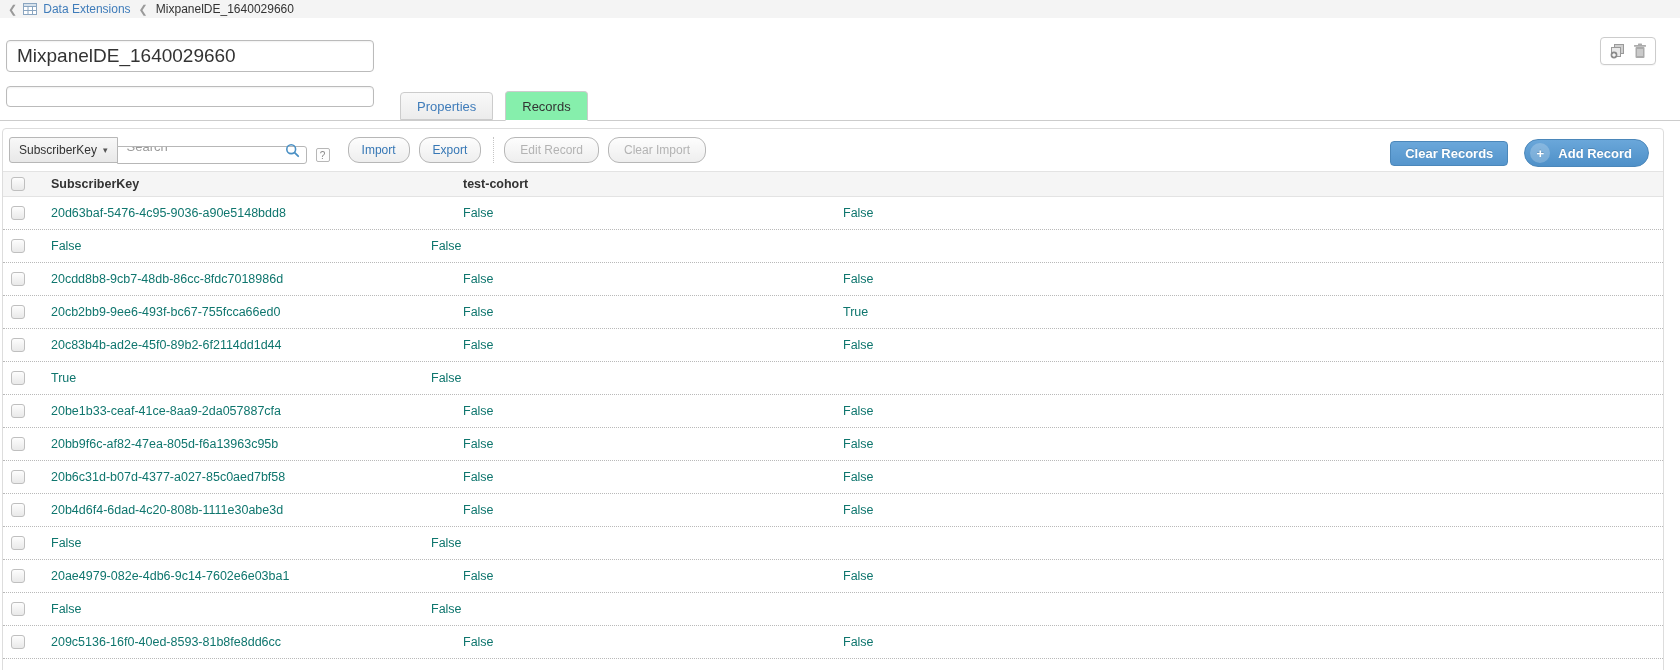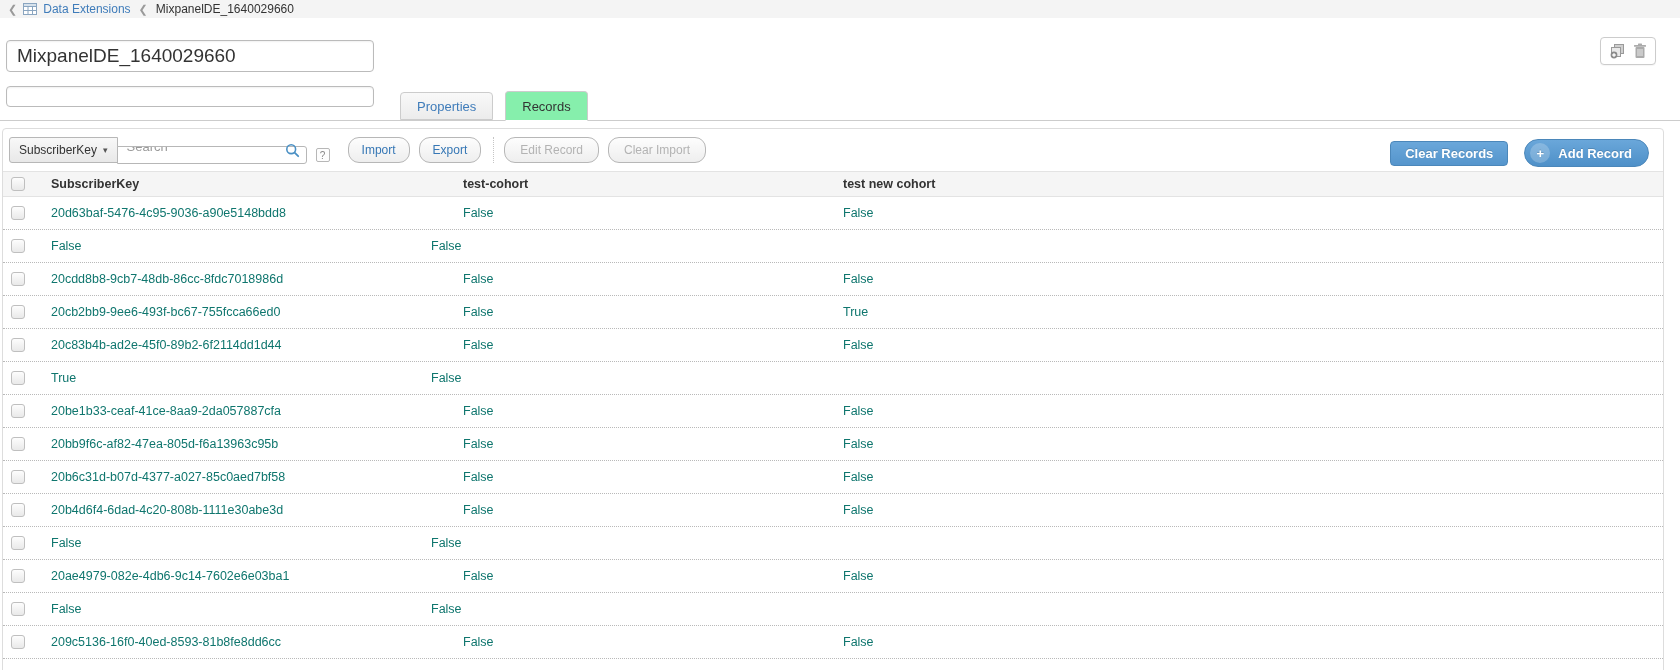--- a/index.html
+++ b/index.html
@@ -178,21 +178,20 @@
     </div>
   </div>
 
   <div class="table">
     <div class="thead">
       <div class="col-check">
         <span class="checkbox"></span>
       </div>
       <div class="col-key">SubscriberKey</div>
       <div class="col-c1">test-cohort</div>
-      <div class="col-c2">test new cohort</div>
     </div>
     <div>
         <div class="row">
     <div class="col-check">
       <span class="checkbox"></span>
     </div>
     <div class="col-key cell">20d63baf-5476-4c95-9036-a90e5148bdd8</div>
     <div class="col-c1 cell">False</div>
     <div class="col-c2 cell">False</div>
     <div class="col-c3 cell"></div>

